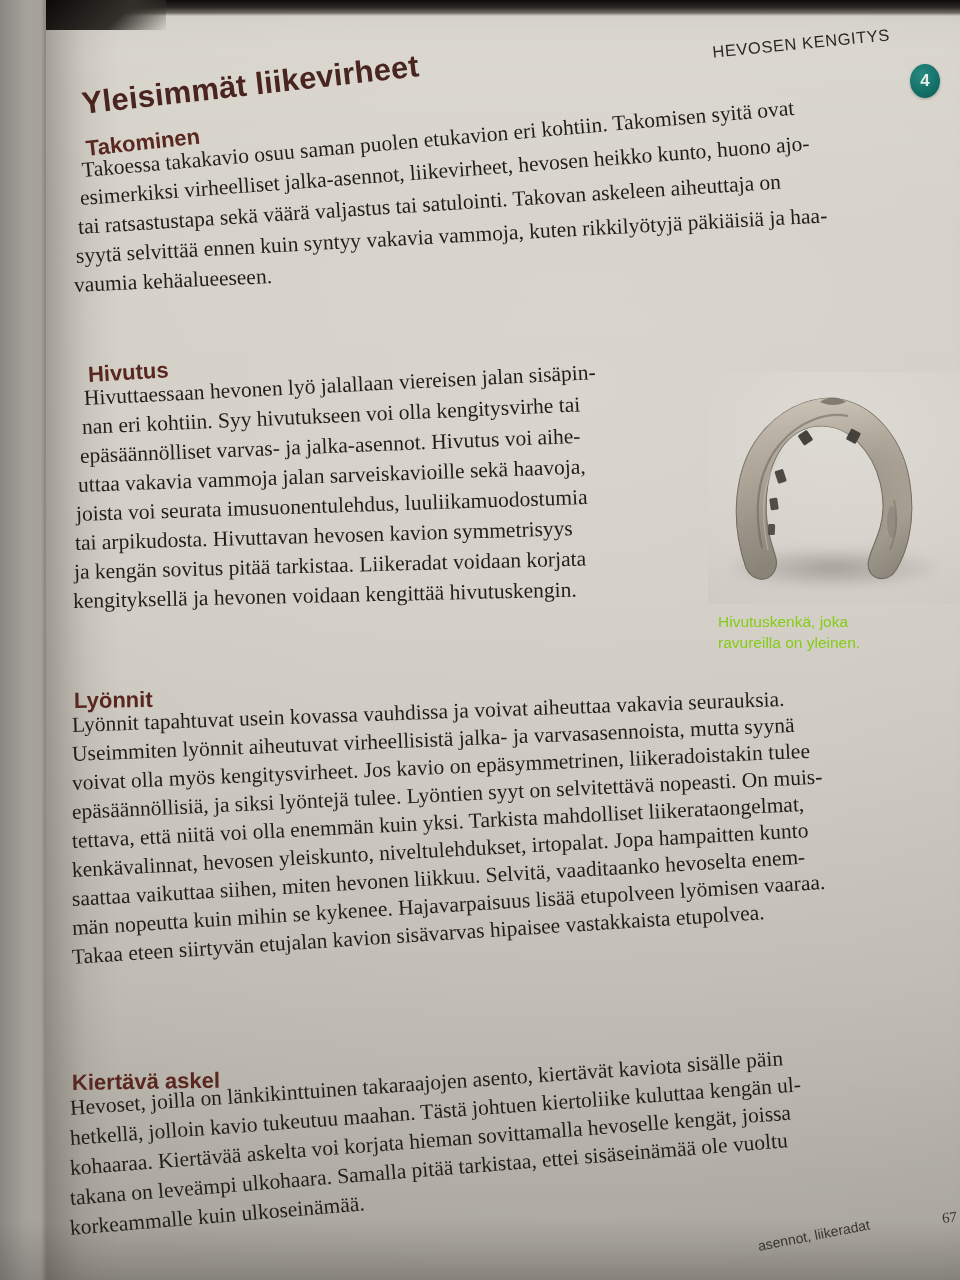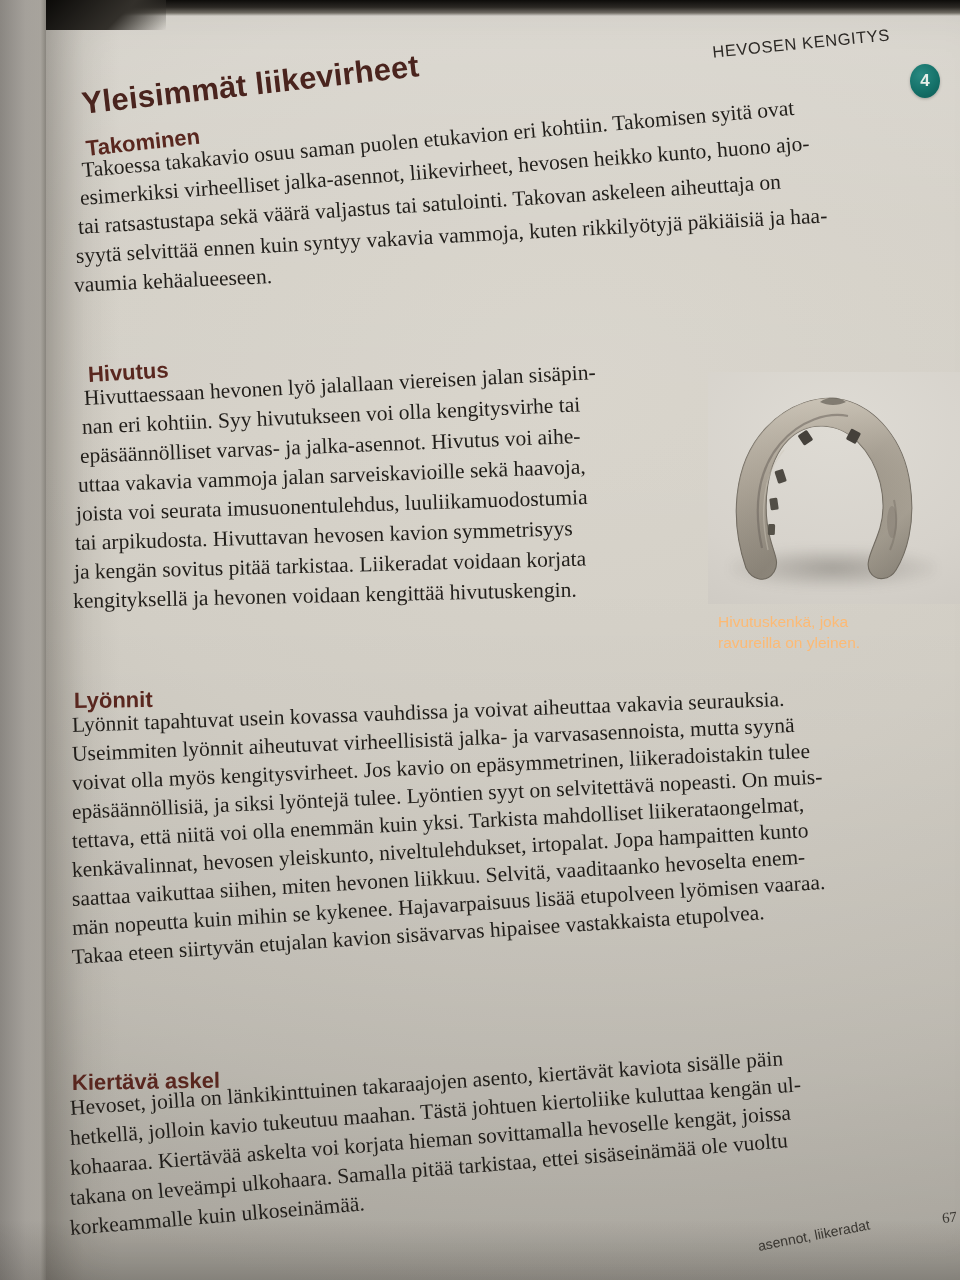--- a/index.html
+++ b/index.html
@@ -88,21 +88,21 @@
     font-family:"Liberation Sans",sans-serif;
     font-weight:bold;font-size:22px;color:#59271f;
   }
 
   
   .bl{font-family:"Liberation Serif",serif;font-size:21.5px;color:#211e1a;}
 
   
   .cap{
     font-family:"Liberation Sans",sans-serif;
-    font-size:15.5px;color:#fdba74;line-height:1.35;white-space:pre-line;
+    font-size:15.5px;color:#84cc16;line-height:1.35;white-space:pre-line;
   }
 
   
   .folio{
     font-family:"Liberation Serif",serif;font-size:15px;color:#3b3833;
   }
   .footnote{
     font-family:"Liberation Sans",sans-serif;font-size:14px;color:#3a3732;
   }
 

